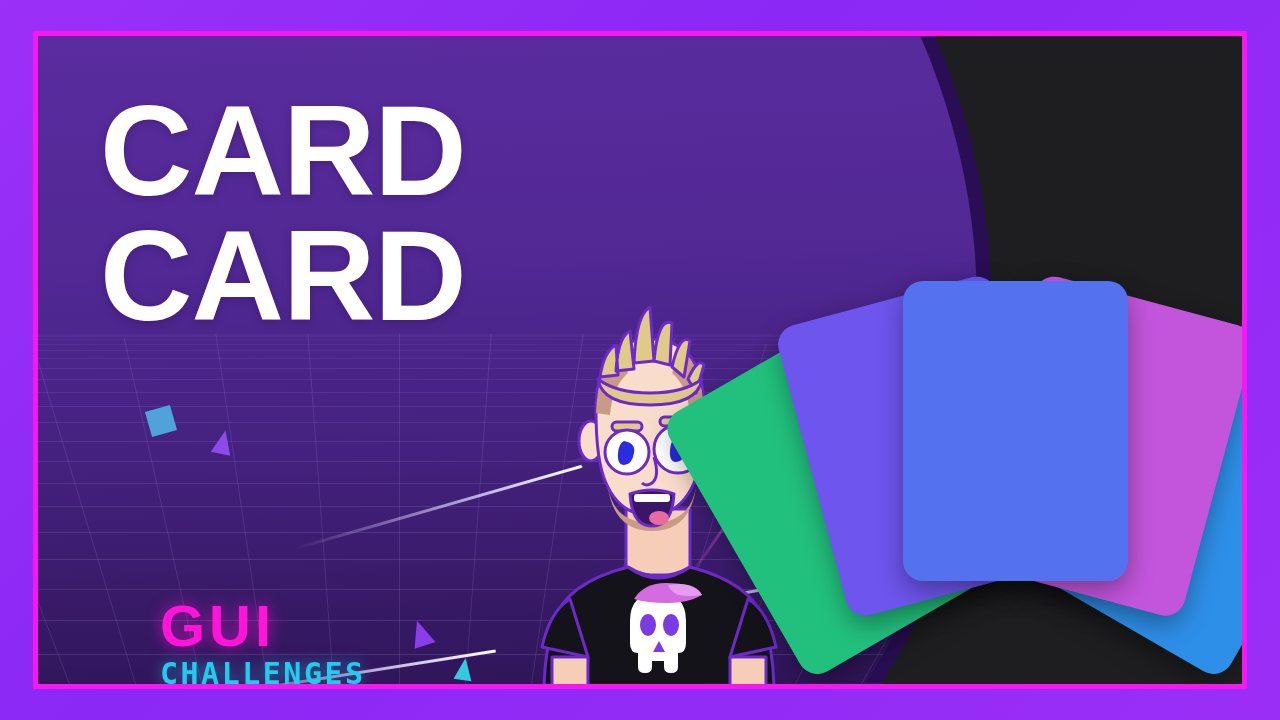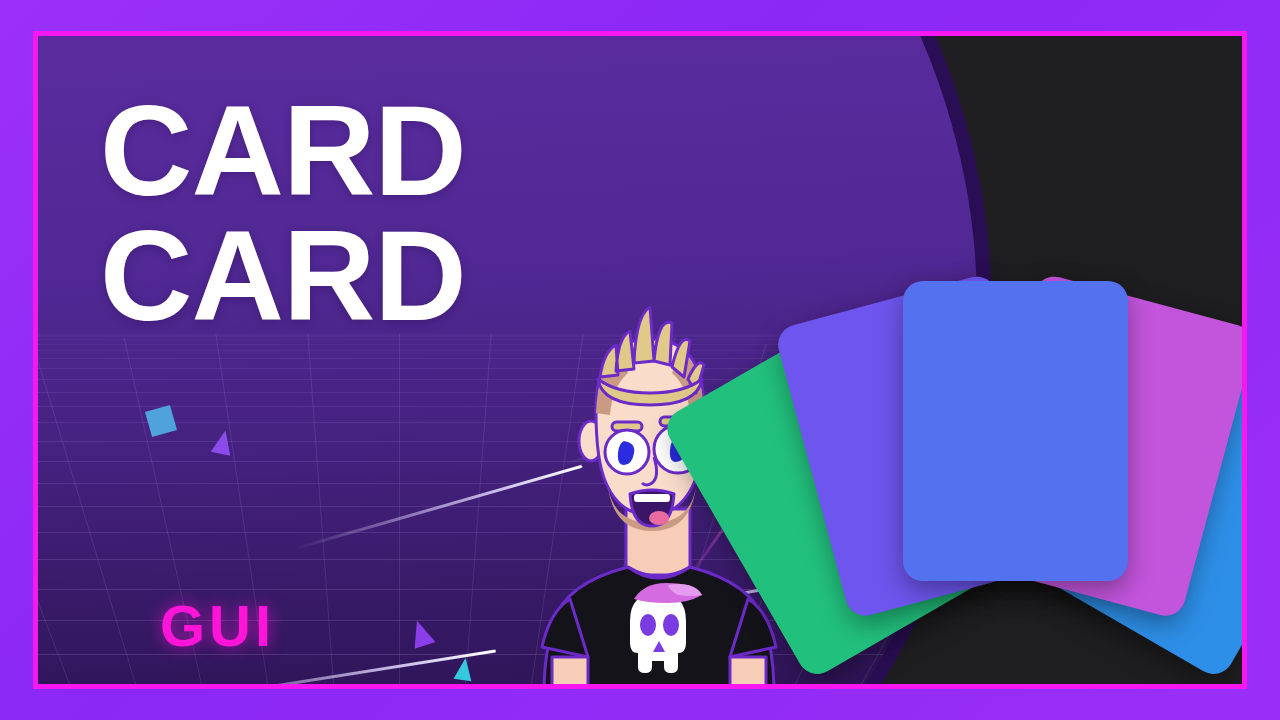--- a/index.html
+++ b/index.html
@@ -166,20 +166,21 @@
           </div>
       </div>
 
       <div id="headline">
         <span class="ln">CARD</span>
         <span class="ln">CARD</span>
       </div>
 
       <div id="logo">
         <div class="gui">GUI</div>
+        <div class="challenges">CHALLENGES</div>
       </div>
 
       <div id="cardstack">
           <div class="card" style="background: rgb(34, 192, 125); z-index: 1; transform: translate(-78px, 36px) rotate(-30deg);"></div>
           <div class="card" style="background: rgb(110, 85, 238); z-index: 2; transform: translate(-40px, 8px) rotate(-15deg);"></div>
           <div class="card" style="background: rgb(46, 143, 232); z-index: 1; transform: translate(78px, 36px) rotate(30deg);"></div>
           <div class="card" style="background: rgb(195, 85, 221); z-index: 2; transform: translate(40px, 8px) rotate(15deg);"></div>
           <div class="card" style="background: rgb(84, 114, 240); z-index: 3; transform: translate(0px, 0px) rotate(0deg);"></div>
         </div>
 

